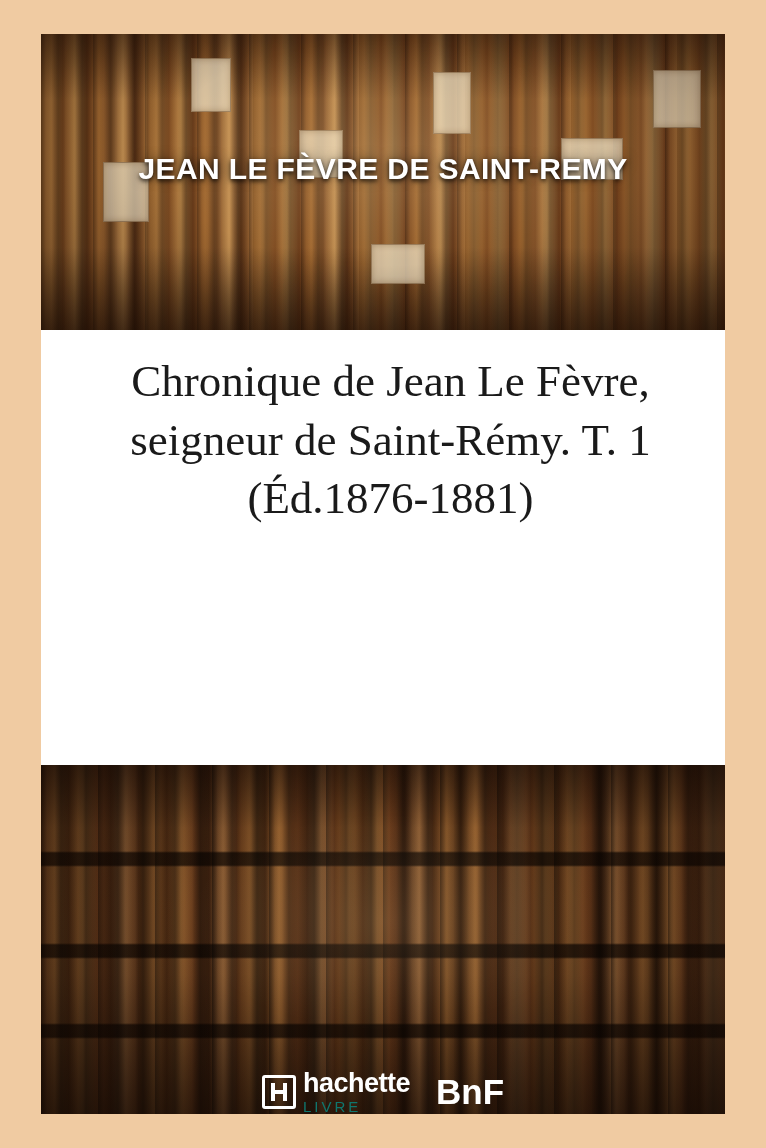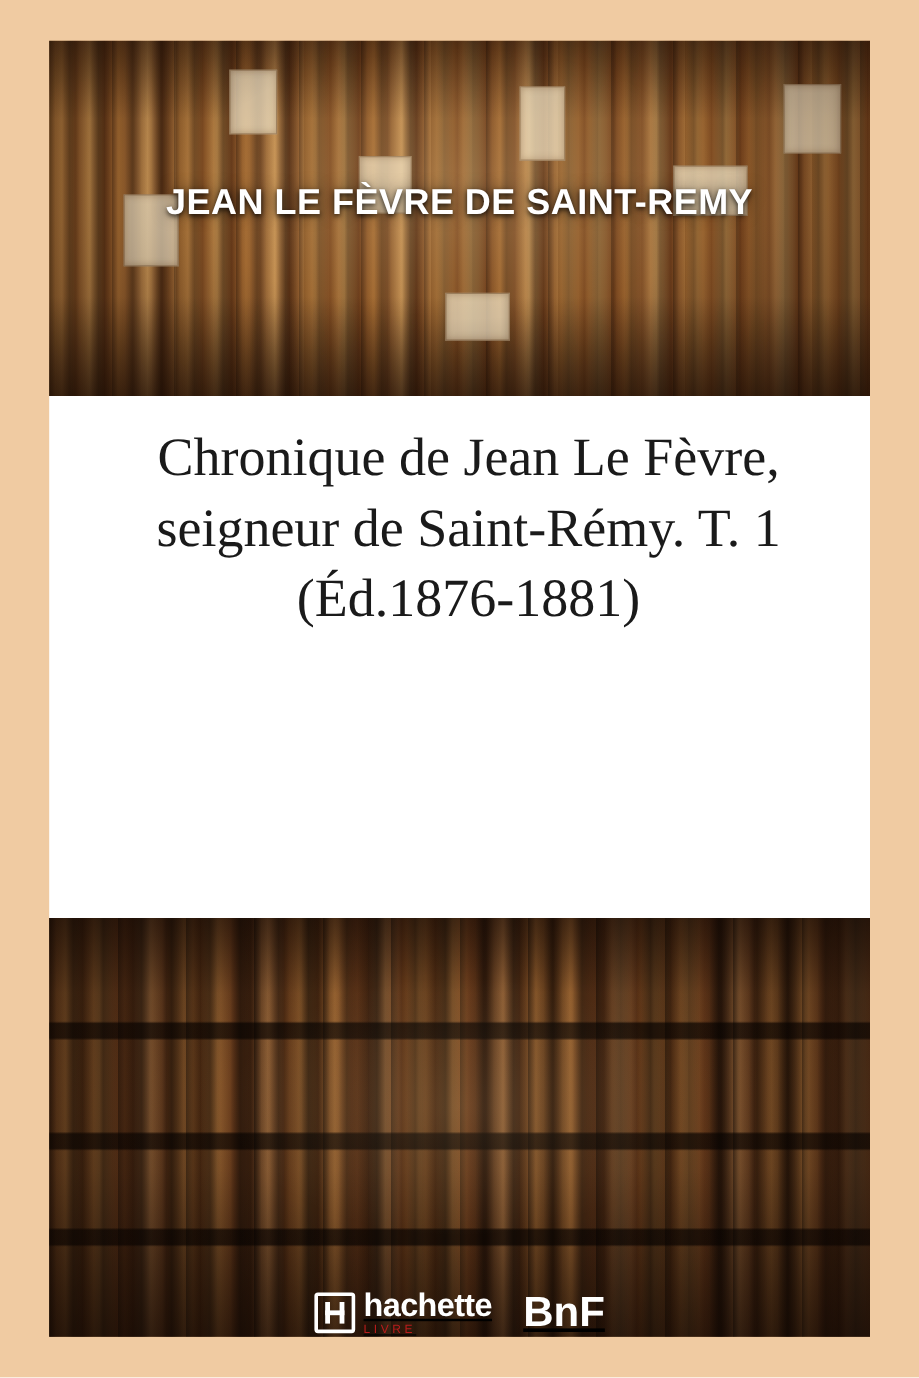--- a/index.html
+++ b/index.html
@@ -141,21 +141,20 @@
   
   .logos {
     position: absolute;
     left: 0; right: 0;
     bottom: 34px;
     display: flex;
     justify-content: center;
     align-items: center;
     gap: 26px;
     z-index: 6;
-    text-decoration: underline;
   }
   .hachette {
     display: flex;
     align-items: center;
     gap: 7px;
   }
   .hachette .h-mark {
     width: 34px;
     height: 34px;
     border: 3px solid #ffffff;
@@ -187,23 +186,23 @@
     line-height: 1;
   }
   .hachette .h-name {
     color: #ffffff;
     font-family: "Liberation Sans", sans-serif;
     font-weight: bold;
     font-size: 27px;
     letter-spacing: -0.5px;
   }
   .hachette .h-sub {
-    color: #b91c1c;
-    font-family: "Liberation Sans", sans-serif;
-    font-size: 10px;
+    color: #0f766e;
+    font-family: "Liberation Sans", sans-serif;
+    font-size: 15px;
     letter-spacing: 3px;
     margin-top: 2px;
   }
   .bnf {
     color: #ffffff;
     font-family: "Liberation Sans", sans-serif;
     font-weight: bold;
     font-size: 35px;
     letter-spacing: 0px;
   }

